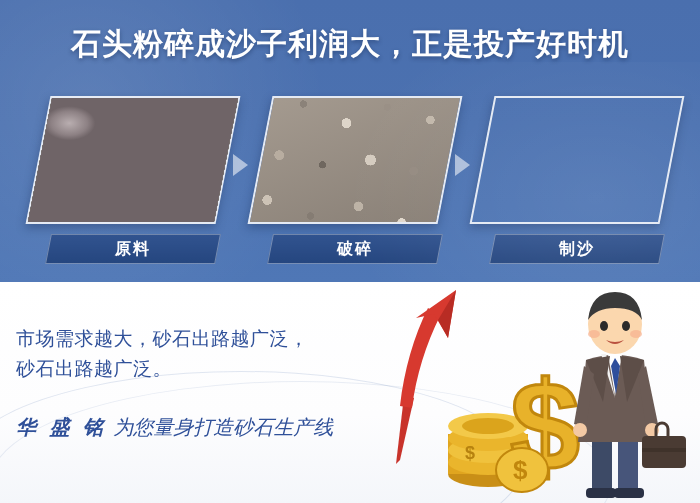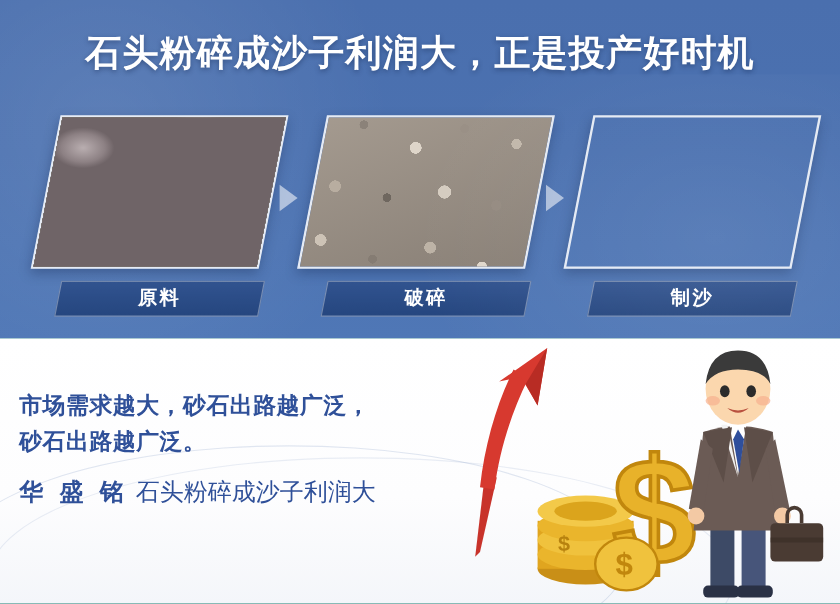--- a/index.html
+++ b/index.html
@@ -3,21 +3,21 @@
 <meta charset="utf-8">
 <style>
   html,body{margin:0;padding:0;}
   body{
     width:700px;height:503px;overflow:hidden;
     font-family:"Liberation Sans","DejaVu Sans",sans-serif;
     background:#ffffff;
   }
   .poster{
     position:relative;width:700px;height:503px;overflow:hidden;
-    background:#0f766e;
+    background:#ef4444;
   }
   
   .top-panel{
     position:absolute;left:0;top:0;width:700px;height:282px;
     background:linear-gradient(180deg,#4a6fae 0%,#4b71b0 45%,#4f77b6 100%);
     overflow:hidden;
   }
   .top-panel:before{
     content:"";position:absolute;left:-60px;top:-40px;width:420px;height:420px;
     background:radial-gradient(circle at 35% 35%, rgba(255,255,255,0.10), rgba(255,255,255,0) 62%);
@@ -140,26 +140,26 @@
   .swoosh2{
     position:absolute;left:-10px;bottom:-80px;width:620px;height:200px;
     border-radius:50%;
     border:1px solid rgba(90,120,175,0.13);
   }
   .copy{
     position:absolute;left:16px;top:42px;width:360px;
     color:#2d4f96;
   }
   .copy .line{
-    font-size:19px;line-height:30px;font-weight:bold;letter-spacing:0.5px;
+    font-size:19px;line-height:30px;font-weight:normal;letter-spacing:0.5px;
     color:#2f5099;
   }
   .brandline{
-    margin-top:12px;font-size:20px;line-height:30px;color:#2f5099;
-    display:flex;align-items:flex-end;
+    margin-top:28px;font-size:20px;line-height:30px;color:#2f5099;
+    display:flex;align-items:flex-end;font-style:italic;
   }
   .brandline .brand{
     font-weight:bold;letter-spacing:4px;margin-right:6px;color:#2f5099;
   }
   
   .art{position:absolute;left:370px;top:-8px;width:330px;height:229px;}
 </style>
 </head>
 <body>
 
@@ -203,21 +203,21 @@
   <div class="bottom">
 
     <div class="swoosh"></div>
     <div class="swoosh2"></div>
 
     <div class="copy">
       <div class="line">市场需求越大，砂石出路越广泛，</div>
       <div class="line">砂石出路越广泛。</div>
       <div class="brandline">
         <span class="brand">华 盛 铭</span>
-        <span>石头粉碎成沙子利润大</span>
+        <span>为您量身打造砂石生产线</span>
       </div>
     </div>
 
     <svg class="art" viewBox="0 0 330 229">
 
       <g>
         <path d="M26 190 L34 122 L44 124 L30 186 Z" fill="#c8332b"></path>
         <path d="M30 132 C34 96 44 62 58 34 L70 42 C56 70 46 102 42 134 Z" fill="#d7392f"></path>
         <path d="M46 44 L86 16 L78 64 L64 40 Z" fill="#d7392f"></path>
         <path d="M86 16 L78 64 L68 46 Z" fill="#b82c24"></path>

